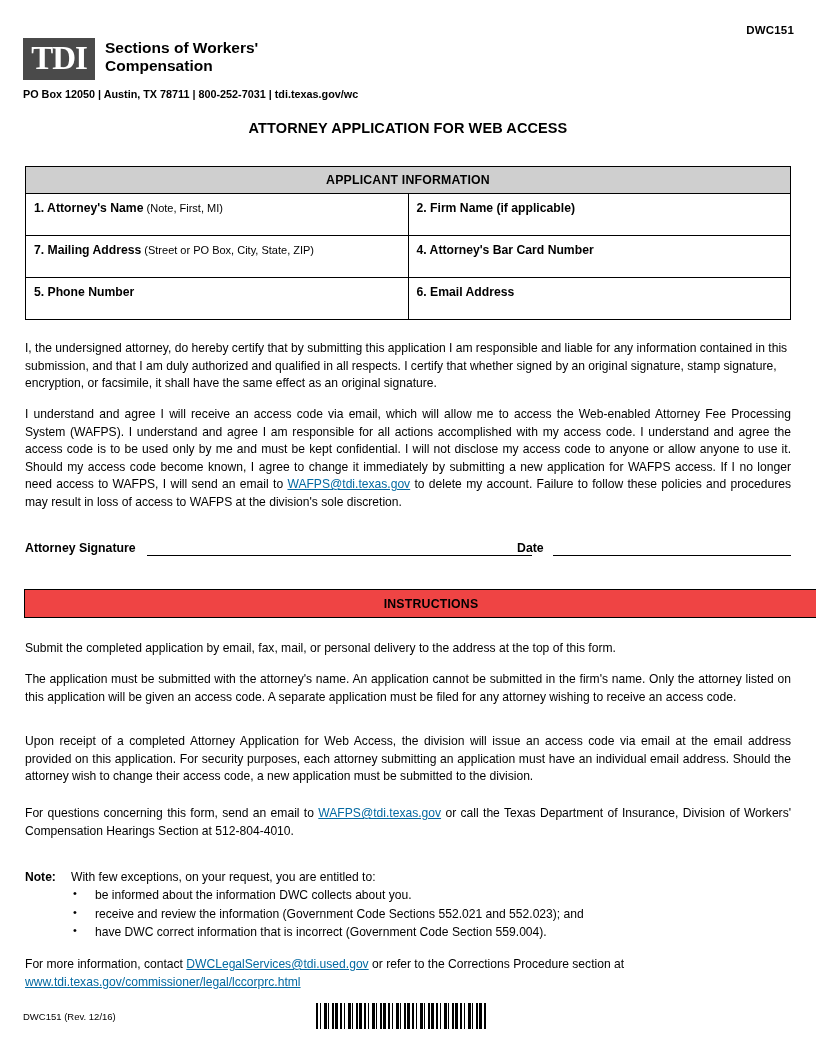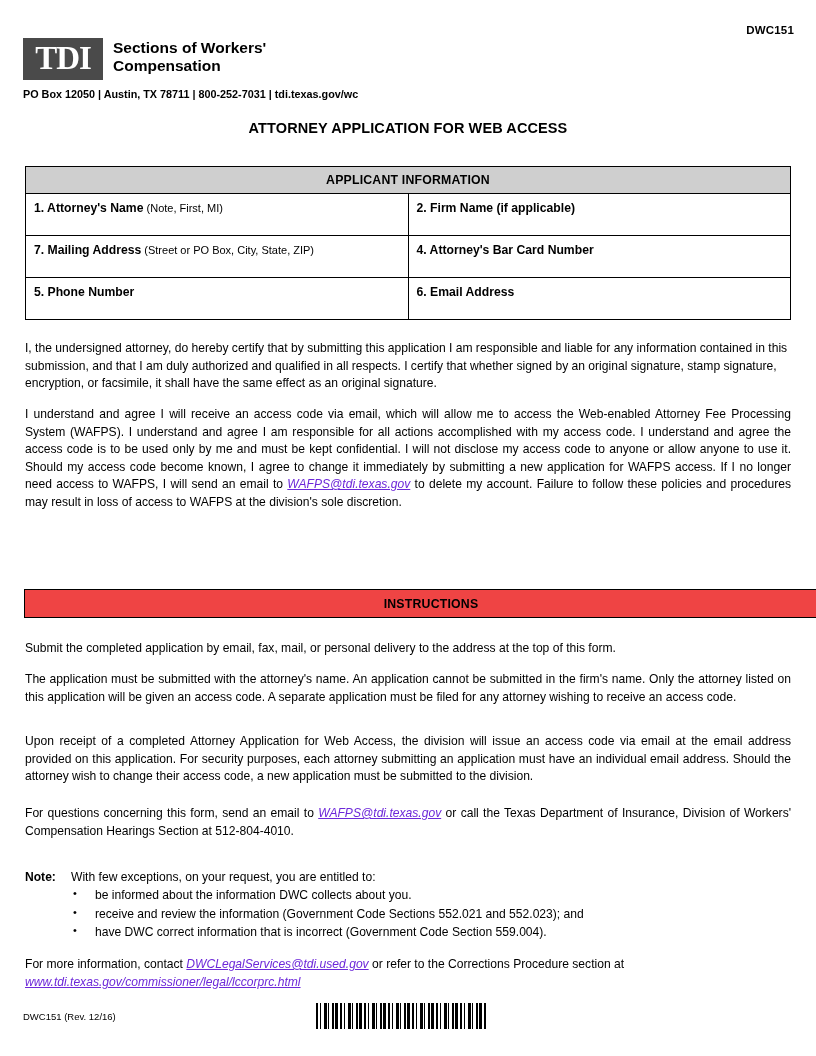--- a/index.html
+++ b/index.html
@@ -32,21 +32,21 @@
     letter-spacing: 0.2px;
   }
   .header {
     position: absolute;
     top: 38px;
     left: 23px;
     display: flex;
     align-items: flex-start;
   }
   .tdi-logo {
-    width: 80px;
+    width: 72px;
     height: 42px;
     background: #4a4a4a;
     color: #ffffff;
     display: flex;
     align-items: center;
     justify-content: center;
     font-family: "Liberation Serif", serif;
     font-weight: bold;
     font-size: 33px;
     letter-spacing: -1px;
@@ -138,23 +138,22 @@
   .p-cert   { top: 340px; }
   .p-agree  { top: 406px; }
   .p-sub    { top: 640px; }
   .p-attyname { top: 671px; }
   .p-upon   { top: 733px; }
   .p-quest  { top: 805px; }
   .p-more   { top: 956px; }
 
   a.inline-link,
   .inline-link {
-    color: #6d28d9;
+    color: #0369a1;
     text-decoration: underline;
-    font-style: italic;
   }
 
   
   .sig-row {
     position: absolute;
     top: 540px;
     left: 25px;
     width: 766px;
     height: 20px;
     font-size: 12.3px;
@@ -303,20 +302,26 @@
           </td>
         </tr>
       </tbody>
     </table>
   </div>
 
   <div class="para p-cert">I, the undersigned attorney, do hereby certify that by submitting this application I am responsible and liable for any information contained in this submission, and that I am duly authorized and qualified in all respects. I certify that whether signed by an original signature, stamp signature, encryption, or facsimile, it shall have the same effect as an original signature.</div>
 
   <div class="para justify p-agree"><span>I understand and agree I will receive an access code via email, which will allow me to access the Web-enabled Attorney Fee Processing System (WAFPS). I understand and agree I am responsible for all actions accomplished with my access code. I understand and agree the access code is to be used only by me and must be kept confidential. I will not disclose my access code to anyone or allow anyone to use it. Should my access code become known, I agree to change it immediately by submitting a new application for WAFPS access. If I no longer need access to WAFPS, I will send an email to </span><span class="inline-link">WAFPS@tdi.texas.gov</span><span> to delete my account. Failure to follow these policies and procedures may result in loss of access to WAFPS at the division's sole discretion.</span></div>
 
+  <div class="sig-row">
+    <span class="sig-label-1">Attorney Signature</span>
+    <span class="sig-line-1"></span>
+    <span class="sig-label-2">Date</span>
+    <span class="sig-line-2"></span>
+  </div>
 
   <div class="instructions-bar">INSTRUCTIONS</div>
 
   <div class="para justify p-attyname">The application must be submitted with the attorney's name. An application cannot be submitted in the firm's name. Only the attorney listed on this application will be given an access code. A separate application must be filed for any attorney wishing to receive an access code.</div>
   <div class="para p-sub">Submit the completed application by email, fax, mail, or personal delivery to the address at the top of this form.</div>
   <div class="para justify p-upon">Upon receipt of a completed Attorney Application for Web Access, the division will issue an access code via email at the email address provided on this application. For security purposes, each attorney submitting an application must have an individual email address. Should the attorney wish to change their access code, a new application must be submitted to the division.</div>
 
   <div class="para justify p-quest"><span>For questions concerning this form, send an email to </span><span class="inline-link">WAFPS@tdi.texas.gov</span><span> or call the Texas Department of Insurance, Division of Workers' Compensation Hearings Section at 512-804-4010.</span></div>
 
   <div class="note-block">

